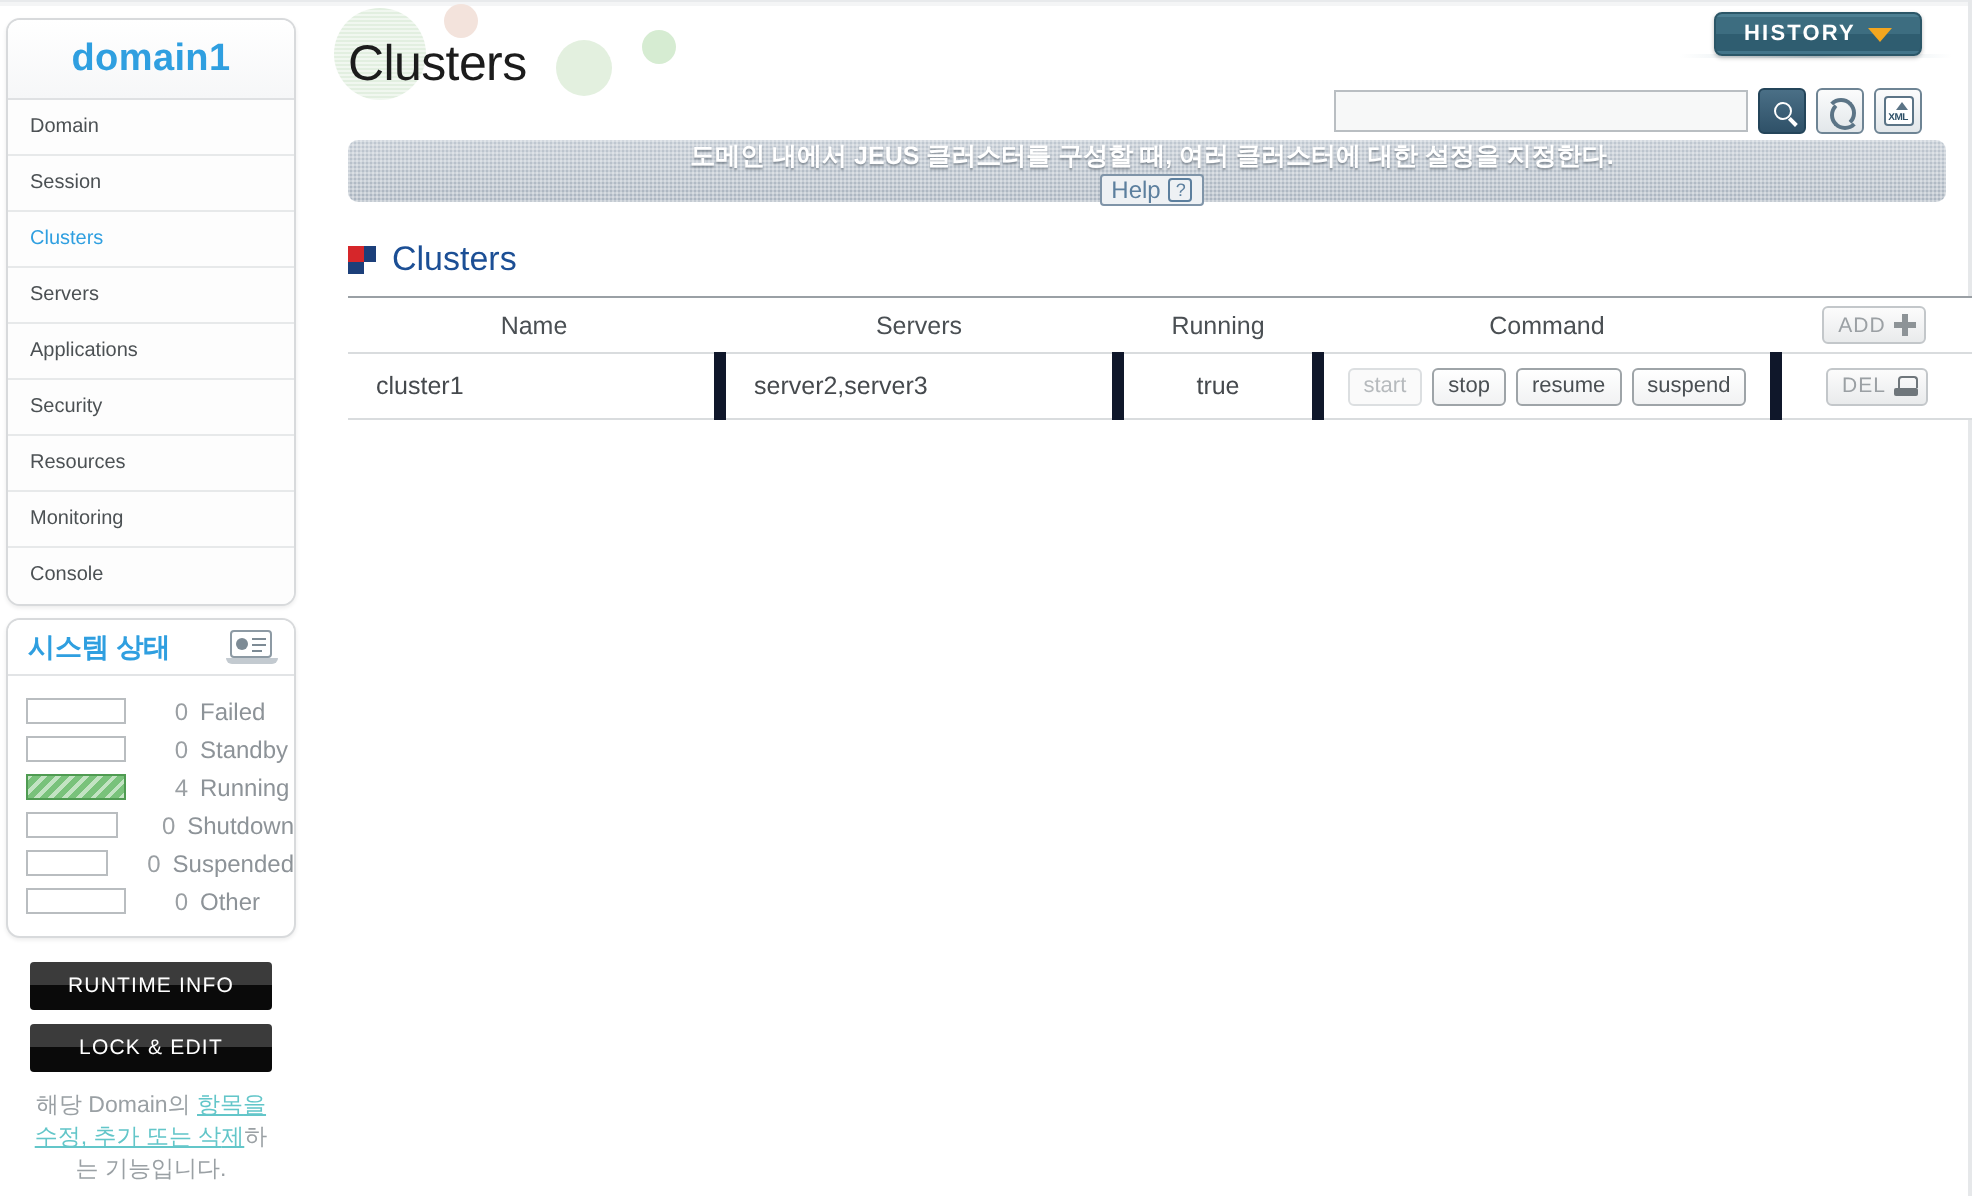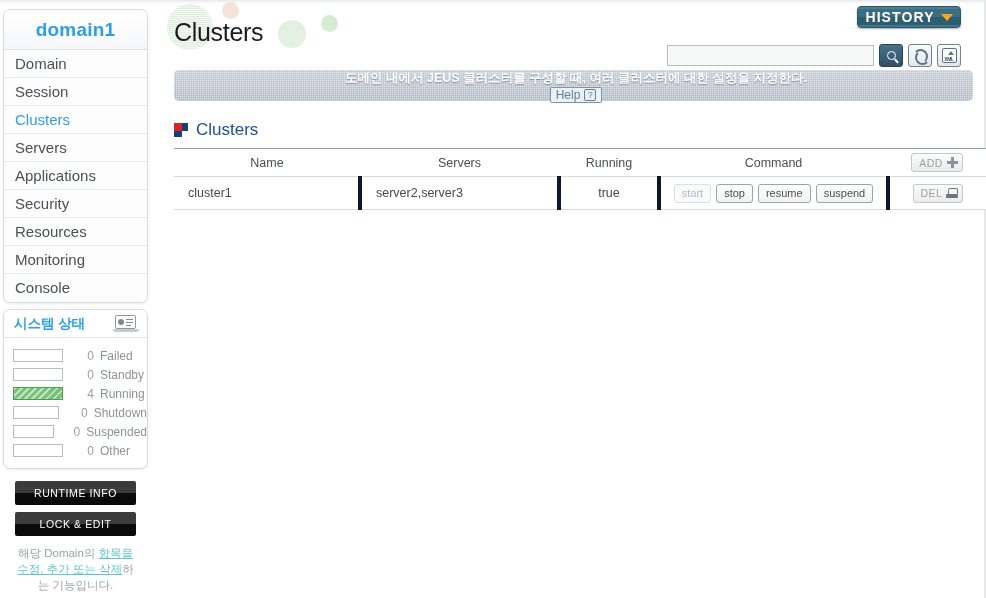--- a/index.html
+++ b/index.html
@@ -43,21 +43,21 @@
     text-align: center;
     color: #2f9fe0;
     font-size: 19px; font-weight: bold;
     background: linear-gradient(to bottom, #ffffff, #f6f7f8);
     border-bottom: 1px solid #dfe1e3;
     letter-spacing: .2px;
   }
   .nav-item {
     height: 28px; line-height: 28px;
     padding-left: 11px;
-    font-size: 15px;
+    font-size: 10px;
     color: #4c5154;
     border-bottom: 1px solid #e7e9ea;
     background: #fdfdfd;
     cursor: pointer;
   }
   .nav-item:last-child { border-bottom: none; }
   .nav-item.active { color: #2f9fe0; }
 
   
   .sys-card {
@@ -168,21 +168,21 @@
     position: absolute; right: 25px; top: 6px;
     width: 104px; height: 22px;
     border-radius: 4px;
     background: linear-gradient(to bottom, #4d7f92 0 8%, #3d6d80 8% 50%, #2f5d70 50% 92%, #43758a 92% 100%);
     border: 1px solid #2b5667;
     box-shadow: 0 1px 2px rgba(0,0,0,.25);
     display: flex; align-items: center; justify-content: center; gap: 6px;
     cursor: pointer;
   }
   .history-label {
-    color: #ffffff; font-size: 14px; font-weight: bold; letter-spacing: 1.1px;
+    color: #ffffff; font-size: 11px; font-weight: bold; letter-spacing: 1.1px;
   }
   .chev-down {
     width: 0; height: 0;
     border-left: 6px solid transparent;
     border-right: 6px solid transparent;
     border-top: 7px solid #f4a61f;
   }
   .history-glow {
     position: absolute; right: 10px; top: 27px; width: 136px; height: 2px;
     background: linear-gradient(to right, rgba(180,200,210,0), #cfdde3, rgba(180,200,210,0));
@@ -324,21 +324,21 @@
   }
   .tbl td {
     height: 33px;
     font-size: 12.5px; color: #45494d;
     border-bottom: 1px solid #d9dcde;
     background: #ffffff;
     padding: 0 14px;
     text-align: left;
   }
   .tbl td.c-center { text-align: center; padding: 0; }
-  .col-div { border-left: 4px solid #0f172a; }
+  .col-div { border-left: 6px solid #0f172a; }
   .th-act { text-align: right; padding-right: 6px; }
 
   .add-btn, .del-btn {
     display: inline-flex; align-items: center; gap: 4px;
     height: 19px; padding: 0 4px 0 7px;
     border: 1px solid #c3c7ca; border-radius: 3px;
     background: linear-gradient(to bottom, #fcfcfc, #e9ebec);
     font-size: 10.5px; color: #9ba0a4; letter-spacing: .5px;
     cursor: pointer;
   }

